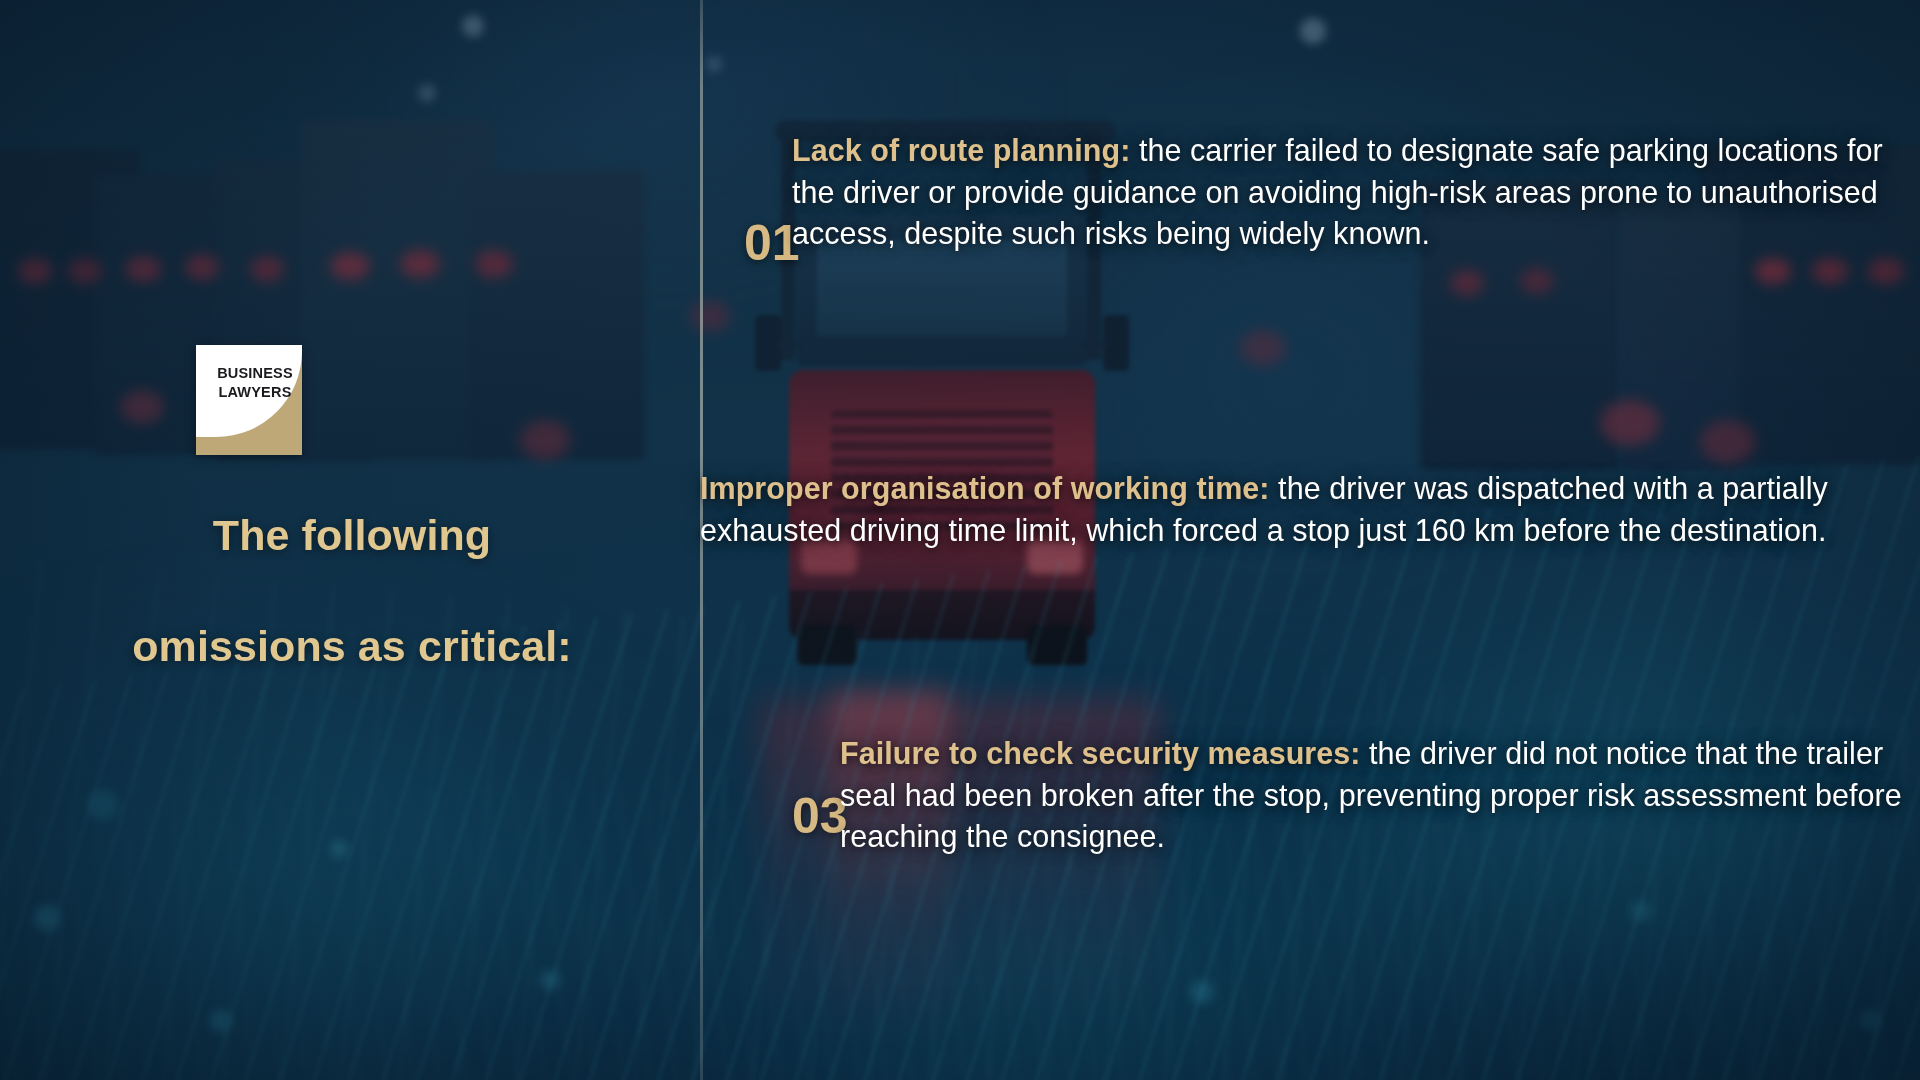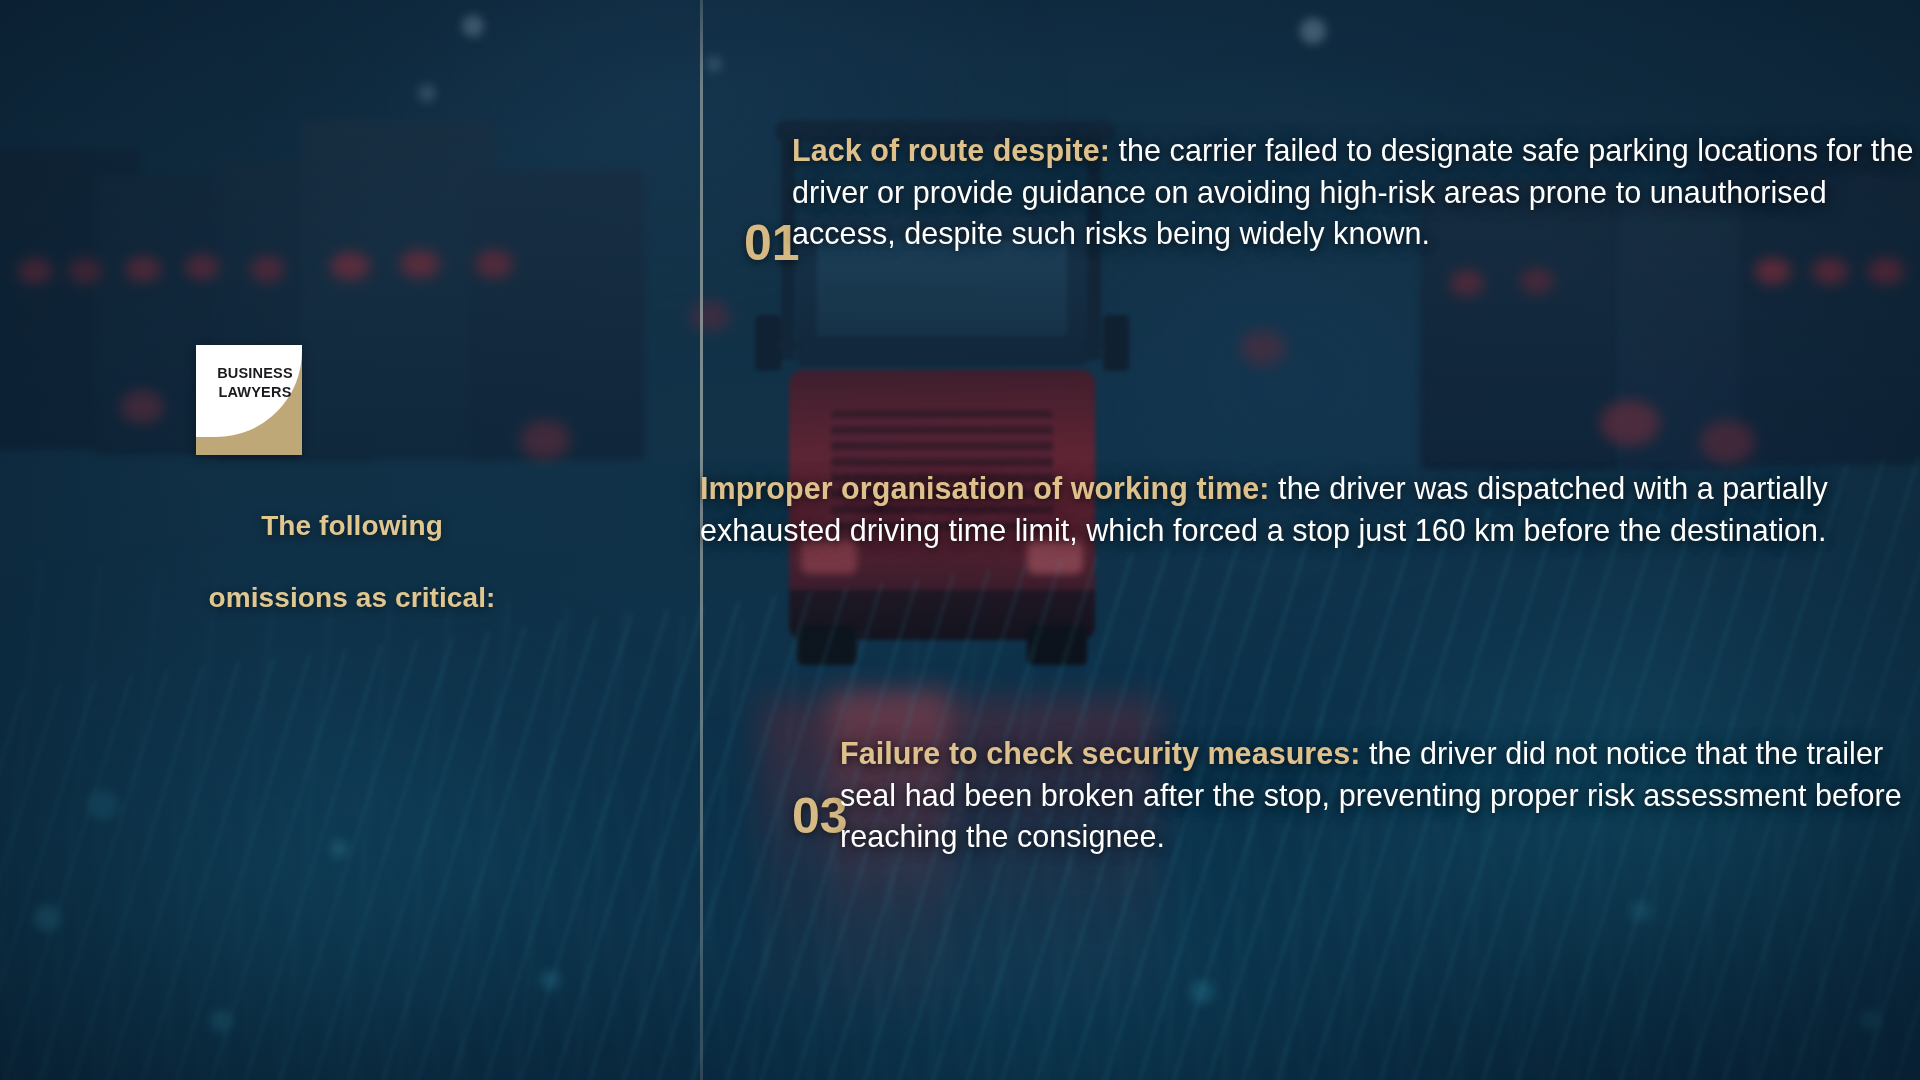--- a/index.html
+++ b/index.html
@@ -159,21 +159,21 @@
   #brand-name {
     color:#ffffff; font-weight:700; font-size:33px; line-height:1.16;
     letter-spacing:.2px;
     text-shadow:0 2px 8px rgba(0,0,0,.5);
     white-space:pre-line;
   }
 
   #headline {
     position:absolute; left:52px; top:508px; width:600px;
     color:#e0c68f;
-    font-weight:700; font-size:28px; line-height:1.29;
+    font-weight:700; font-size:43px; line-height:1.29;
     text-align:center;
     letter-spacing:.1px;
     text-shadow:0 2px 10px rgba(0,0,0,.45);
   }
 
   
   #items { position:absolute; left:700px; top:0; width:1220px; height:1080px; }
 
   .item { position:absolute; display:flex; align-items:flex-start; }
   .item .num {
@@ -310,21 +310,21 @@
       </div>
     </div>
 
     <div id="headline"><span>The following</span><br><br><span>omissions as critical:</span></div>
   </div>
 
   <div id="items">
 
     <div class="item" id="item-1">
       <div class="num">01</div>
-      <div class="body"><span class="lead">Lack of route despite:</span><span> the carrier failed to designate safe parking locations for the driver or provide guidance on avoiding high-risk areas prone to unauthorised access, despite such risks being widely known.</span></div>
+      <div class="body"><span class="lead">Lack of route planning:</span><span> the carrier failed to designate safe parking locations for the driver or provide guidance on avoiding high-risk areas prone to unauthorised access, despite such risks being widely known.</span></div>
     </div>
 
     <div class="item" id="item-2">
       <div class="body"><span class="lead">Improper organisation of working time:</span><span> the driver was dispatched with a partially exhausted driving time limit, which forced a stop just 160 km before the destination.</span></div>
     </div>
 
     <div class="item" id="item-3">
       <div class="num">03</div>
       <div class="body"><span class="lead">Failure to check security measures:</span><span> the driver did not notice that the trailer seal had been broken after the stop, preventing proper risk assessment before reaching the consignee.</span></div>
     </div>

